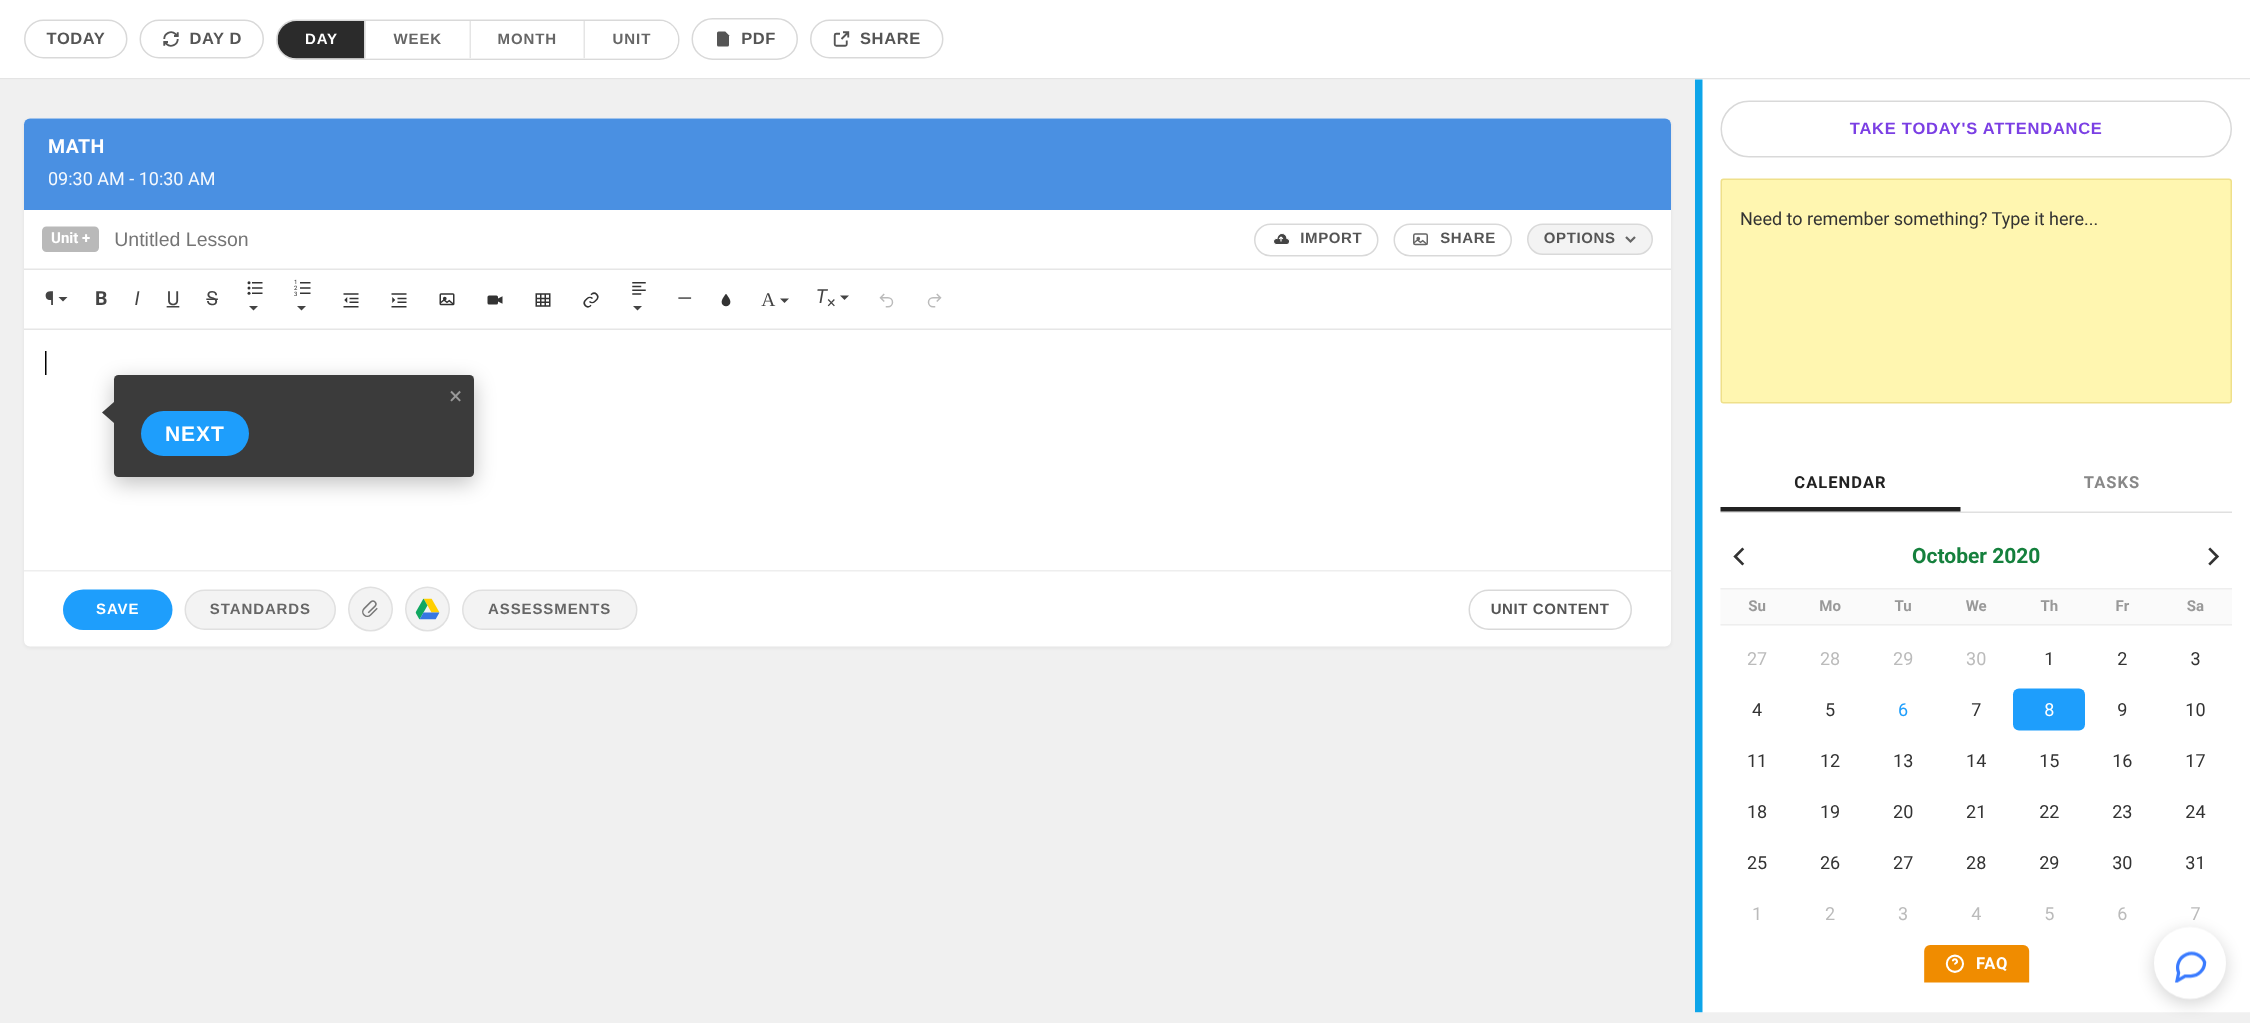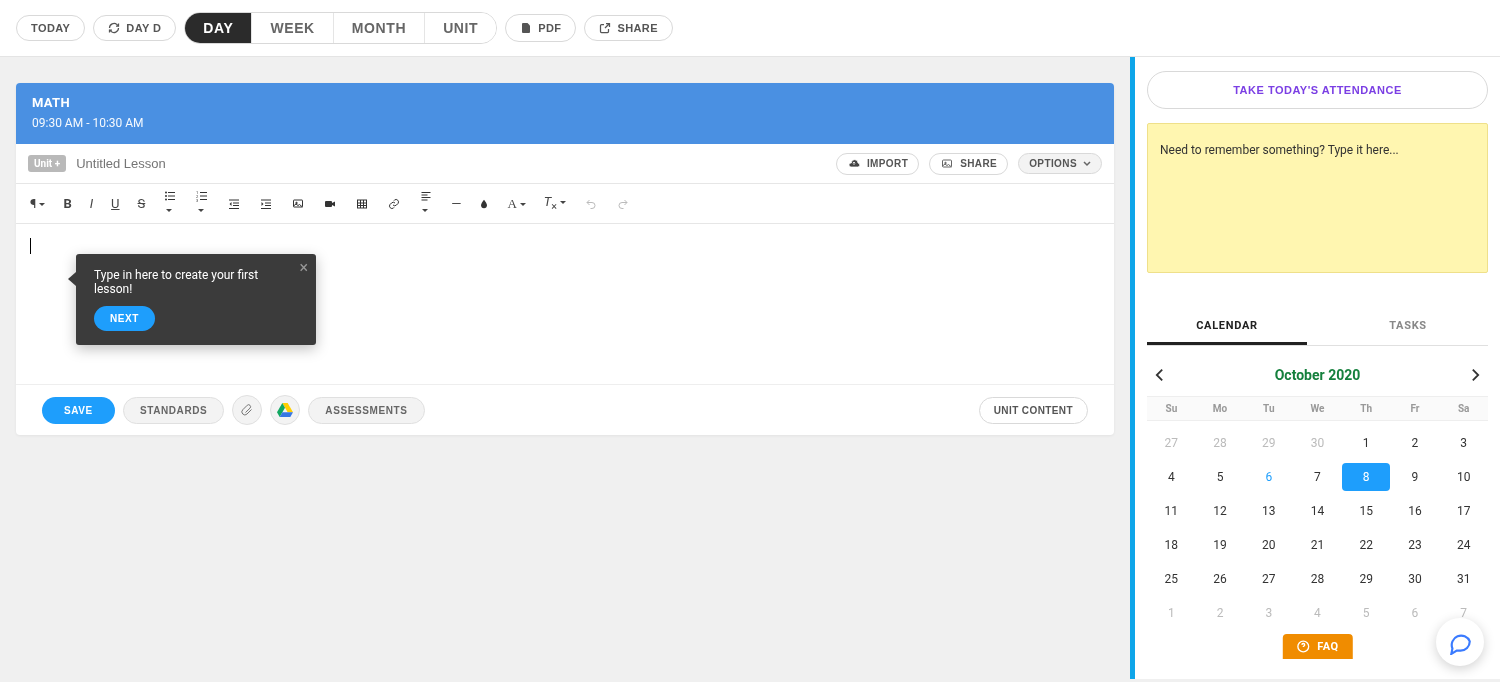--- a/index.html
+++ b/index.html
@@ -64,21 +64,21 @@
 
   .view-toggle {
     display: inline-flex;
     border: 1px solid #d9d9d9;
     border-radius: 18px;
     overflow: hidden;
   }
   .view-toggle button {
     border: none; background: #fff;
     padding: 7px 18px;
-    font-size: 14px; font-weight: 700; letter-spacing: .6px;
+    font-size: 10px; font-weight: 700; letter-spacing: .6px;
     color: #666; cursor: pointer;
     border-left: 1px solid #e5e5e5;
   }
   .view-toggle button:first-child { border-left: none; }
   .view-toggle button.active { background: #2b2b2b; color: #fff; }
 
   
   .layout { display: flex; align-items: flex-start; }
   .main { flex: 1; padding: 26px 16px; }
   .side {
@@ -183,21 +183,21 @@
   }
   .tip .close {
     position: absolute; right: 8px; top: 4px;
     color: #999; cursor: pointer; font-size: 16px;
   }
   .tip .msg { font-size: 12px; }
   .tip button {
     margin-top: 10px;
     background: #1e9efc; border: none; color: #fff;
     padding: 7px 16px; border-radius: 16px;
-    font-size: 10px; font-weight: 700; letter-spacing: .6px;
+    font-size: 14px; font-weight: 700; letter-spacing: .6px;
     cursor: pointer;
   }
 
   .card-ftr {
     display: flex; align-items: center; gap: 8px;
     padding: 10px 26px;
     border-top: 1px solid #eee;
   }
   .save-btn {
     background: #1e9efc; color: #fff; border: none;
@@ -496,21 +496,20 @@
           <svg width="14" height="12" viewBox="0 0 24 24" fill="none" stroke="#bbb" stroke-width="2">
               <path d="M15 14l5-5-5-5M20 9H10a6 6 0 1 0 0 12h3"></path>
             </svg>
         </span>
       </div>
 
       <div class="editor">
         <div class="cursor-line"></div>
         <div class="tip">
           <span class="close">×</span>
-          <div class="msg">Type in here to create your first lesson!</div>
           <button>NEXT</button>
         </div>
       </div>
 
       <div class="card-ftr">
         <button class="save-btn">SAVE</button>
         <button class="ghost-btn">STANDARDS</button>
         <button class="icon-btn">
           <svg width="12" height="14" viewBox="0 0 24 24" fill="none" stroke="#777" stroke-width="2">
               <path d="M21 11l-9 9a6 6 0 0 1-8.5-8.5l9-9a4 4 0 0 1 5.6 5.7L9 17"></path>

